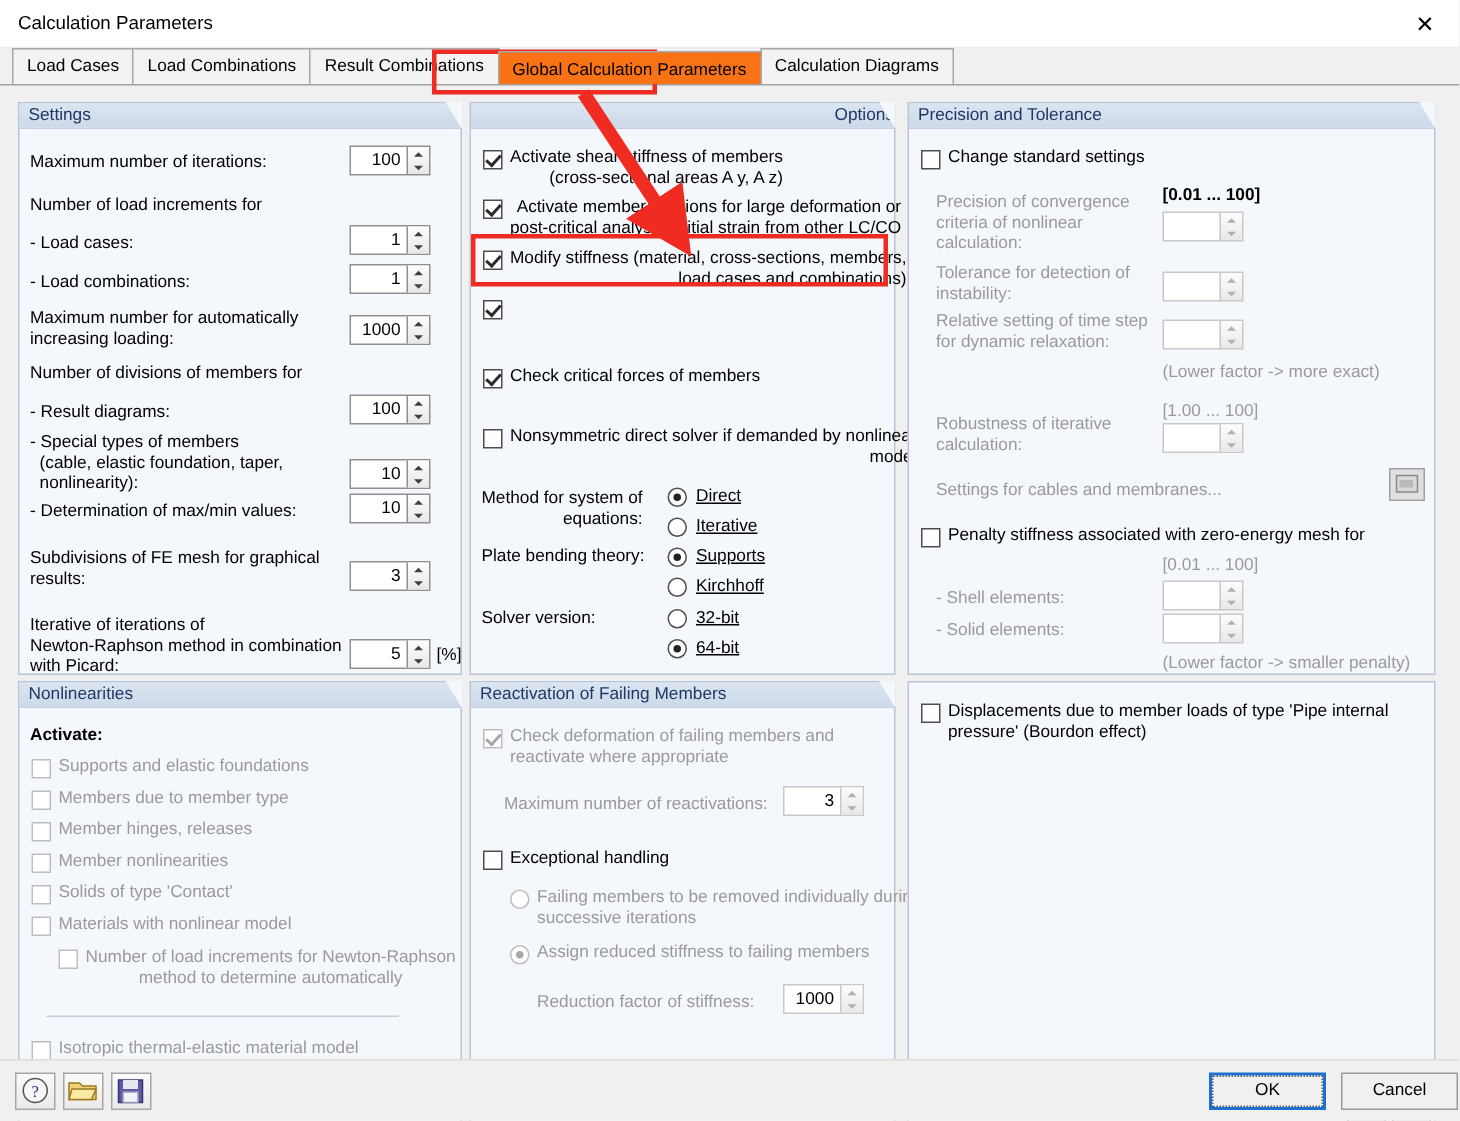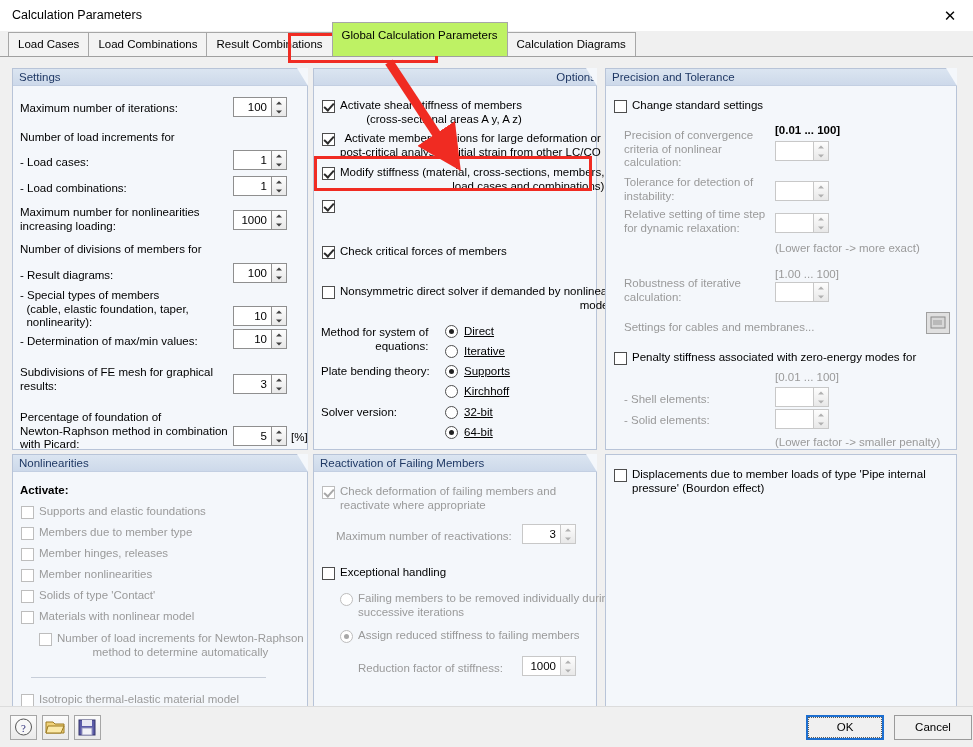--- a/index.html
+++ b/index.html
@@ -35,21 +35,21 @@
     border-bottom:1px solid #a0a0a0;
   }
   .tab {
     height:24px; line-height:23px; padding:0 9px;
     border:1px solid #a7a7a7; border-bottom:none;
     background:#f3f3f3; font-size:11.5px;
     margin-right:-1px; position:relative; cursor:default;
     white-space:nowrap;
   }
   .tab.active {
-    background:#bef264; height:34px; line-height:25px; z-index:3;
+    background:#f97316; height:22px; line-height:25px; z-index:3;
   }
 
   
   #body-area {
     position:absolute; left:0; top:58px; width:973px; height:648px;
     background:#f0f0f0;
   }
 
   .group {
     position:absolute;
@@ -201,21 +201,21 @@
 
       <div class="lbl" style="left:7px; top:96px;">- Load combinations:</div>
       <div class="spin" style="left:220px; top:90px;">
         <div class="val">1</div>
         <div class="btns">
             <i class="up"></i>
             <i class="dn"></i>
           </div>
       </div>
 
-      <div class="lbl" style="left:7px; top:120px;">Maximum number for nonlinearities
+      <div class="lbl" style="left:7px; top:120px;">Maximum number for automatically
 increasing loading:</div>
       <div class="spin" style="left:220px; top:124px;">
         <div class="val">1000</div>
         <div class="btns">
             <i class="up"></i>
             <i class="dn"></i>
           </div>
       </div>
 
       <div class="lbl" style="left:7px; top:157px;">Number of divisions of members for</div>
@@ -252,21 +252,21 @@
       <div class="lbl" style="left:7px; top:280px;">Subdivisions of FE mesh for graphical
 results:</div>
       <div class="spin" style="left:220px; top:288px;">
         <div class="val">3</div>
         <div class="btns">
             <i class="up"></i>
             <i class="dn"></i>
           </div>
       </div>
 
-      <div class="lbl" style="left:7px; top:325px;">Percentage of foundation of
+      <div class="lbl" style="left:7px; top:325px;">Iterative of iterations of
 Newton-Raphson method in combination
 with Picard:</div>
       <div class="spin" style="left:220px; top:340px;">
         <div class="val">5</div>
         <div class="btns">
             <i class="up"></i>
             <i class="dn"></i>
           </div>
       </div>
       <div class="lbl" style="left:278px; top:345px;">[%]</div>
@@ -371,21 +371,21 @@
 
       <div class="lbl dis" style="left:18px; top:235px;">Settings for cables and membranes...</div>
       <div class="iconbtn" style="left:320px; top:226px; width:24px; height:22px; background:#e0e0e0;">
         <svg width="22" height="20" viewBox="0 0 22 20">
           <rect x="4" y="4" width="14" height="11" fill="#d8d8d8" stroke="#8a8a8a"></rect>
           <rect x="6" y="7" width="9" height="5" fill="#b9b9b9"></rect>
         </svg>
       </div>
 
       <div class="cb" style="left:8px; top:266px;"></div>
-      <div class="lbl" style="left:26px; top:265px;">Penalty stiffness associated with zero-energy modes for</div>
+      <div class="lbl" style="left:26px; top:265px;">Penalty stiffness associated with zero-energy mesh for</div>
 
       <div class="lbl dis" style="left:169px; top:285px;">[0.01 ... 100]</div>
       <div class="lbl dis" style="left:18px; top:307px;">- Shell elements:</div>
       <div class="spin dis" style="left:169px; top:301px;">
         <div class="val"></div>
         <div class="btns">
             <i class="up"></i>
             <i class="dn"></i>
           </div>
       </div>

